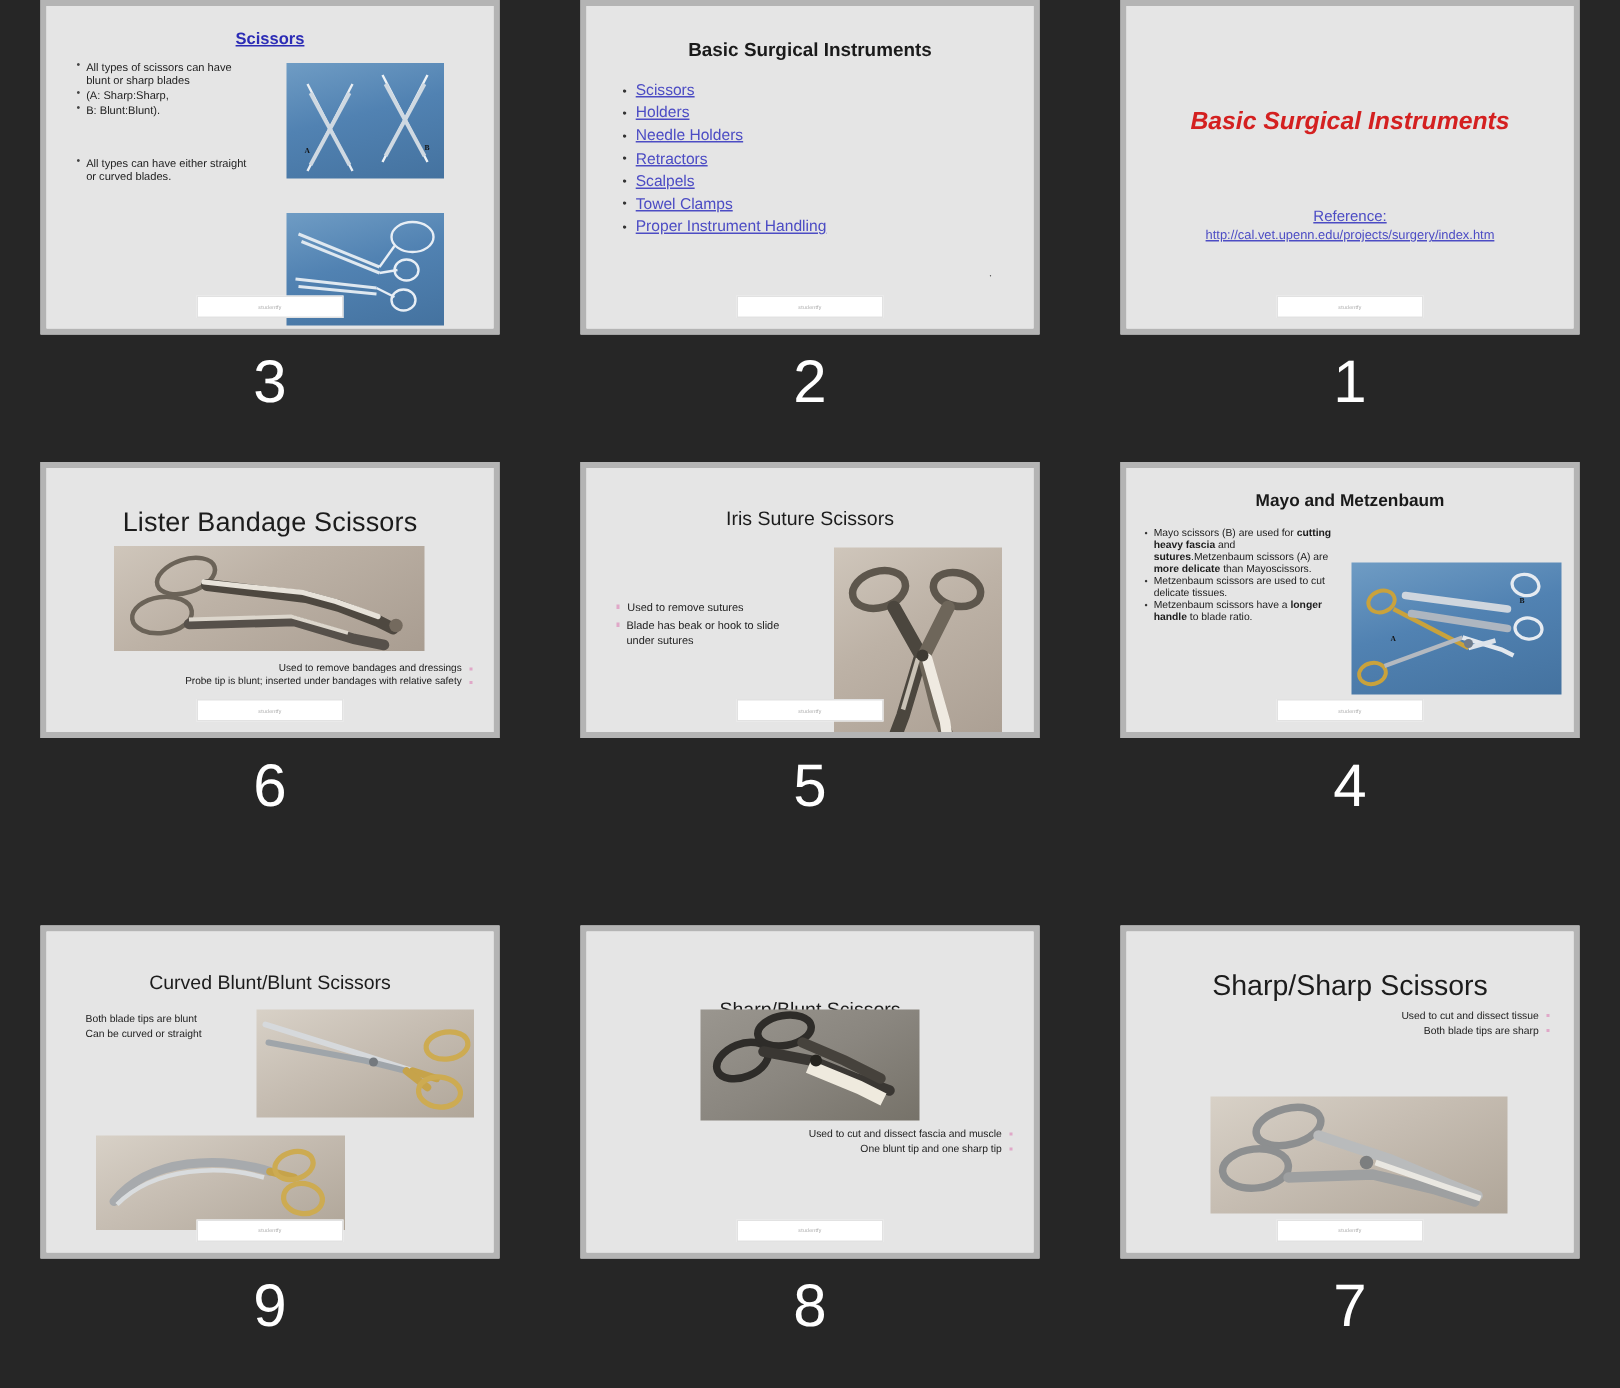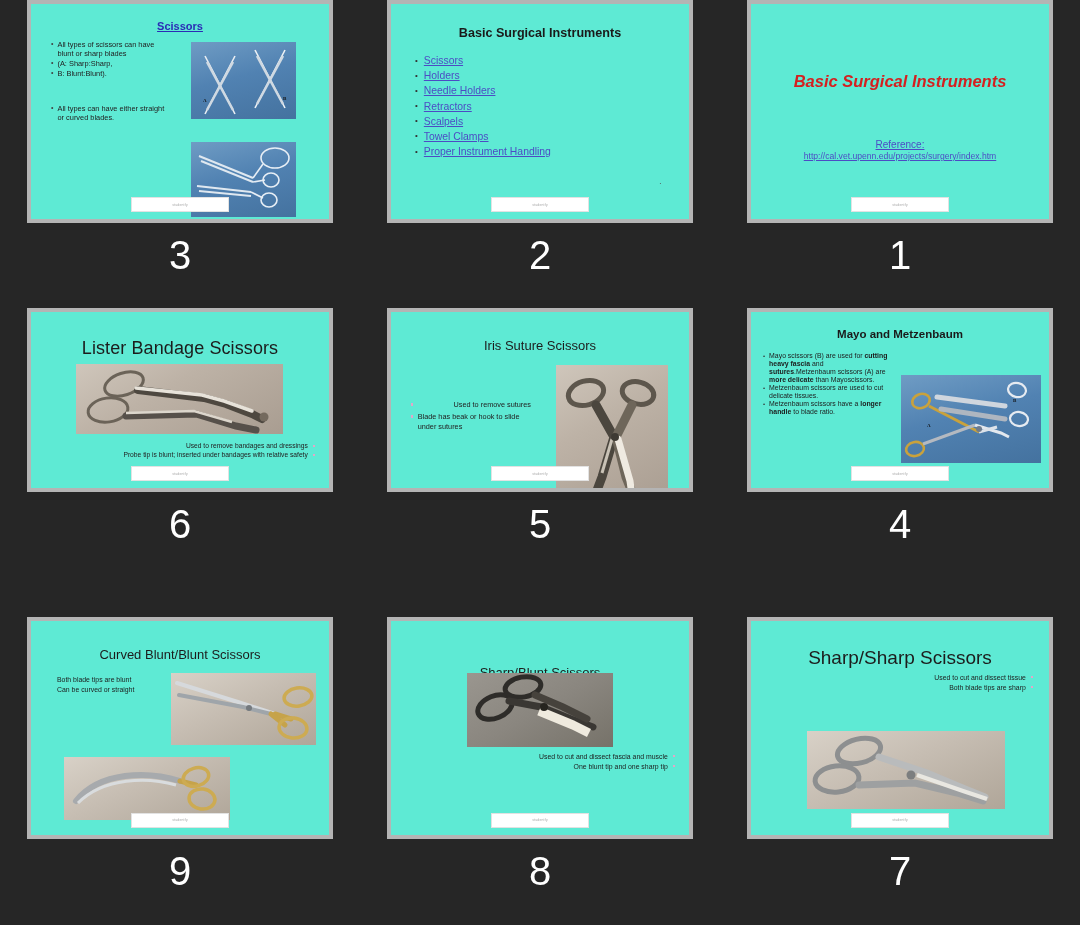--- a/index.html
+++ b/index.html
@@ -23,21 +23,21 @@
   .slide-card{
     width:306px;height:223px;
     background:#ffffff;
     border:4px solid #b4b4b4;
     box-sizing:border-box;
     position:relative;
     overflow:hidden;
   }
   .row2 .slide-card{height:184px;}
   .row3 .slide-card{height:222px;}
-  .slide-inner{position:absolute;inset:0;background:#5eead4;}
+  .slide-inner{position:absolute;inset:0;background:#e5e5e5;}
   .slide-num{
     color:#ffffff;
     font-size:40px;
     line-height:1;
     margin-top:12px;
     font-family:"Liberation Sans", sans-serif;
     font-weight:400;
     letter-spacing:0;
   }
   .footer-box{
@@ -111,21 +111,21 @@
   .sl6 .s-title{top:26px;font-size:18px;font-weight:400;color:#1c1c1c;letter-spacing:.1px;}
   .sl6 .photo{position:absolute;left:45px;top:52px;width:207px;height:70px;}
   .sl6 .rt{position:absolute;right:14px;top:130px;text-align:right;}
   .sl6 .rline{display:flex;justify-content:flex-end;align-items:center;gap:5px;margin-bottom:2px;}
   .sl6 .rline .t{font-size:6.7px;color:#222;}
   .pinkdot{width:2.2px;height:2.2px;background:#e0a8c8;display:inline-block;}
 
   
   .sl5 .s-title{top:26px;font-size:13px;font-weight:400;color:#1c1c1c;}
   .sl5 .lt{position:absolute;left:20px;top:88px;width:120px;}
-  .sl5 .lline{display:flex;gap:5px;align-items:flex-start;margin-bottom:3px;justify-content:space-between;}
+  .sl5 .lline{display:flex;gap:5px;align-items:flex-start;margin-bottom:3px;}
   .sl5 .lline .t{font-size:7.3px;color:#222;line-height:1.25;}
   .sl5 .photo{position:absolute;left:165px;top:53px;width:112px;height:140px;}
 
   
   .sl4 .s-title{top:16px;font-size:11.5px;font-weight:bold;}
   .sl4 .lt{position:absolute;left:12px;top:40px;width:128px;}
   .sl4 .bl{display:flex;gap:4px;align-items:flex-start;margin-bottom:0px;}
   .sl4 .bl .dot{font-size:6px;color:#333;line-height:1.45;}
   .sl4 .bl .t{font-size:6.9px;color:#1c1c1c;line-height:1.16;}
   .sl4 .photo{position:absolute;left:150px;top:63px;width:140px;height:88px;}

